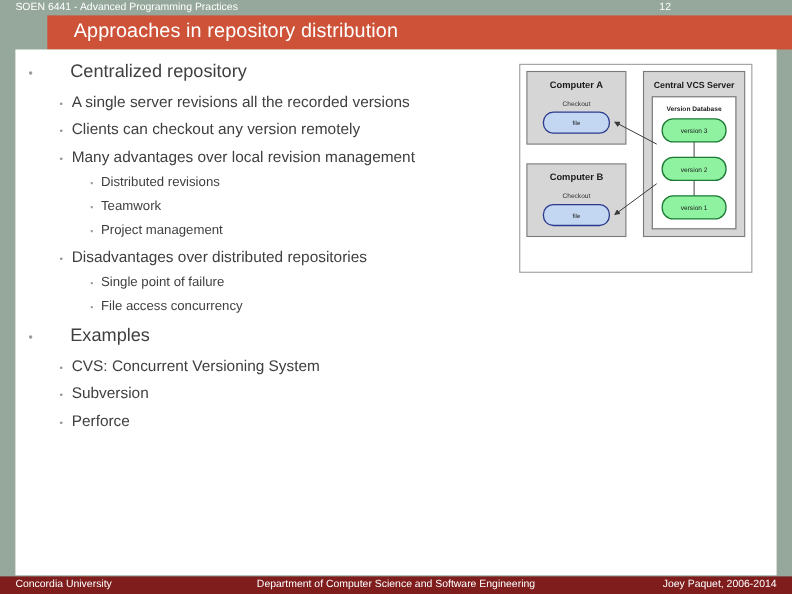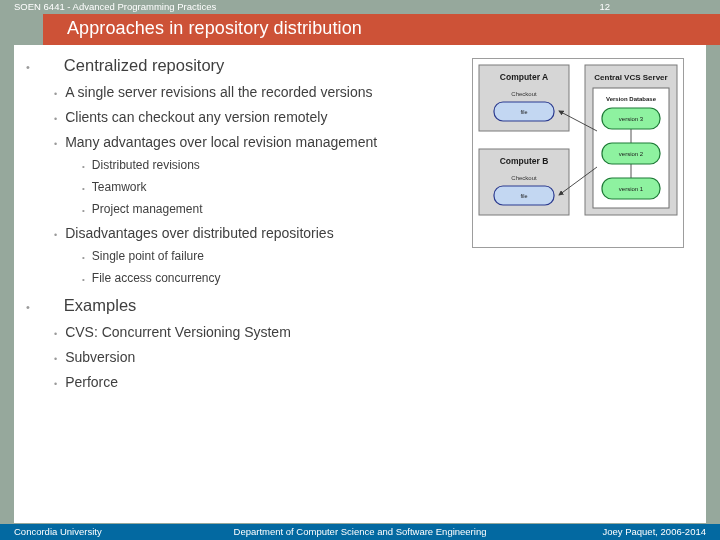--- a/index.html
+++ b/index.html
@@ -115,21 +115,21 @@
     border: 1px solid #9d9d9d;
     box-sizing: border-box;
   }
   #vcs-diagram svg { display: block; }
 
   
   #footer-bar {
     position: absolute;
     left: 0; bottom: 0;
     width: 720px; height: 16px;
-    background: #0369a1;
+    background: #7f1d1d;
     color: #ffffff;
     font-size: 9.5px;
     line-height: 16px;
   }
   #footer-bar .f-left   { position: absolute; left: 14px;  top: 0; white-space: nowrap; }
   #footer-bar .f-center { position: absolute; left: 0; right: 0; top: 0; text-align: center; white-space: nowrap; }
   #footer-bar .f-right  { position: absolute; right: 14px; top: 0; white-space: nowrap; }
 </style>
 </head>
 <body>

